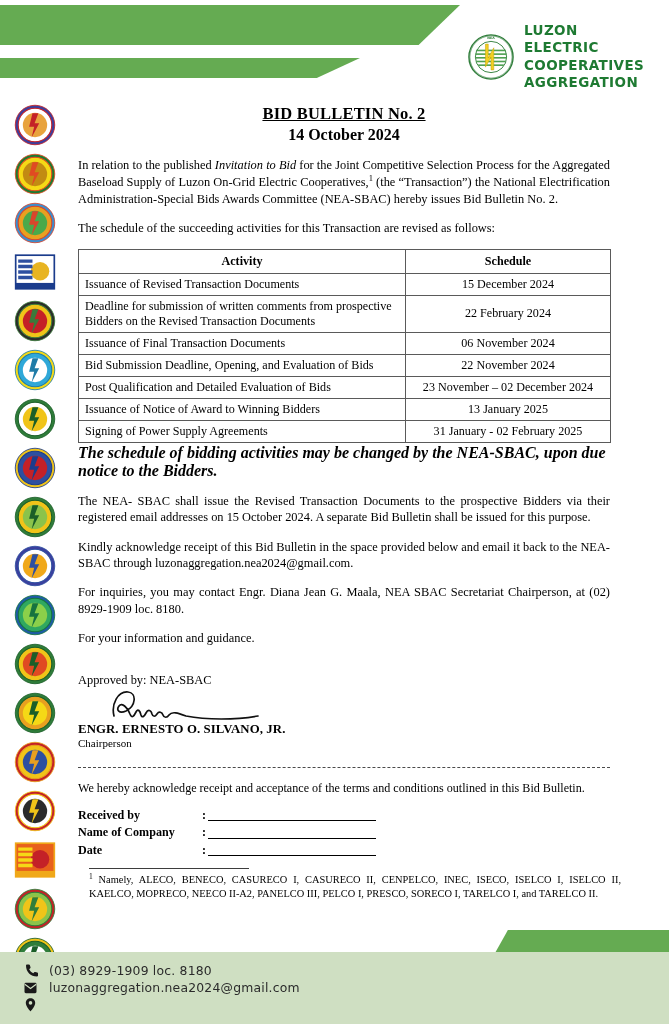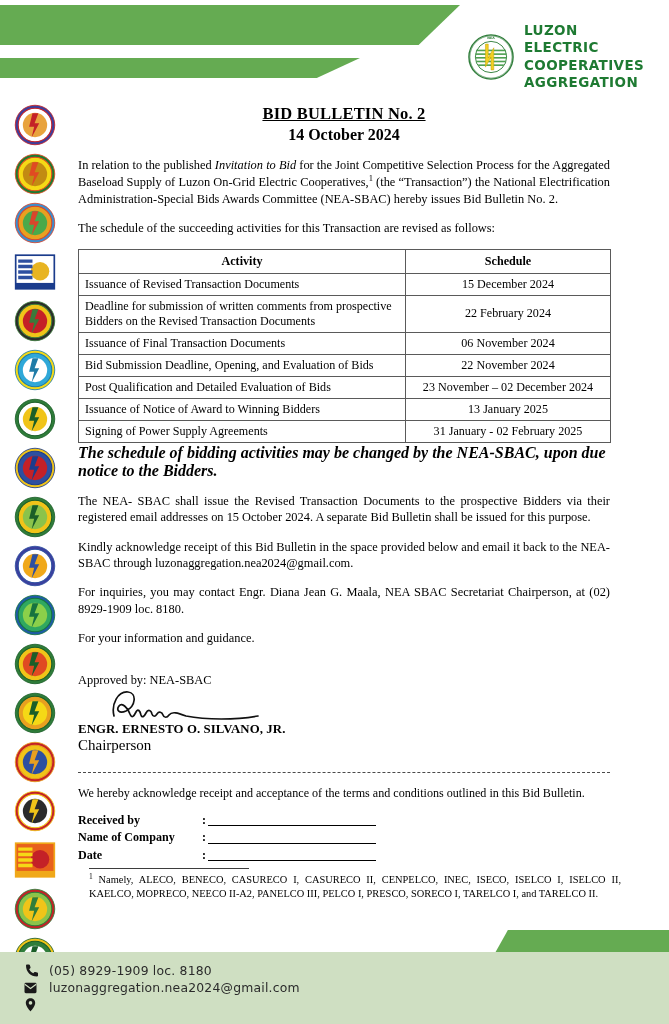--- a/index.html
+++ b/index.html
@@ -133,21 +133,21 @@
   }
   #signature-mark {
     position: absolute;
     left: 28px; top: -2px;
   }
   #signer-name {
     font-weight: bold;
     font-size: 12.8px;
     letter-spacing: 0.1px;
   }
-  #signer-title { font-size: 15px; font-family: Liberation Serif, serif; }
+  #signer-title { font-size: 11px; font-family: Liberation Serif, serif; }
 
   
   #ack-divider {
     border-top: 1px dashed #4a4a4a;
     margin-top: 18px;
   }
   #ack-statement {
     font-size: 12.1px;
     margin-top: 13px;
   }
@@ -491,21 +491,21 @@
   <div id="footnote-text"><sup>1</sup><span> Namely, ALECO, BENECO, CASURECO I, CASURECO II, CENPELCO, INEC, ISECO, ISELCO I, ISELCO II, KAELCO, MOPRECO, NEECO II-A2, PANELCO III, PELCO I, PRESCO, SORECO I, TARELCO I, and TARELCO II.</span></div>
 </div>
 
 <div id="footer-accent"></div>
 <div id="page-footer">
   <div id="footer-contacts">
       <div class="footer-contact-row">
         <svg class="footer-icon" viewBox="0 0 15 15">
           <path d="M3 2.5c0-.6.5-1.1 1.1-1.1h1.8c.5 0 .9.3 1 .8l.6 2c.1.4 0 .8-.3 1.1l-1 .9c.9 1.8 2.3 3.2 4.1 4.1l.9-1c.3-.3.7-.4 1.1-.3l2 .6c.5.1.8.5.8 1v1.8c0 .6-.5 1.1-1.1 1.1C7.6 13.5 3 8.9 3 2.5z" fill="#1a1a1a"></path>
         </svg>
-        <span>(05) 8929-1909 loc. 8180</span>
+        <span>(03) 8929-1909 loc. 8180</span>
       </div>
       <div class="footer-contact-row">
         <svg class="footer-icon" viewBox="0 0 15 15">
           <path d="M1.5 4.2c0-.8.6-1.4 1.4-1.4h9.2c.8 0 1.4.6 1.4 1.4v7.6c0 .8-.6 1.4-1.4 1.4H2.9c-.8 0-1.4-.6-1.4-1.4z" fill="#1a1a1a"></path>
           <path d="M1.8 4.3L7.5 8.6l5.7-4.3" fill="none" stroke="#cfdfc2" stroke-width="1.2"></path>
         </svg>
         <span>luzonaggregation.nea2024@gmail.com</span>
       </div>
       <div class="footer-contact-row">
         <svg class="footer-icon" viewBox="0 0 15 15">

